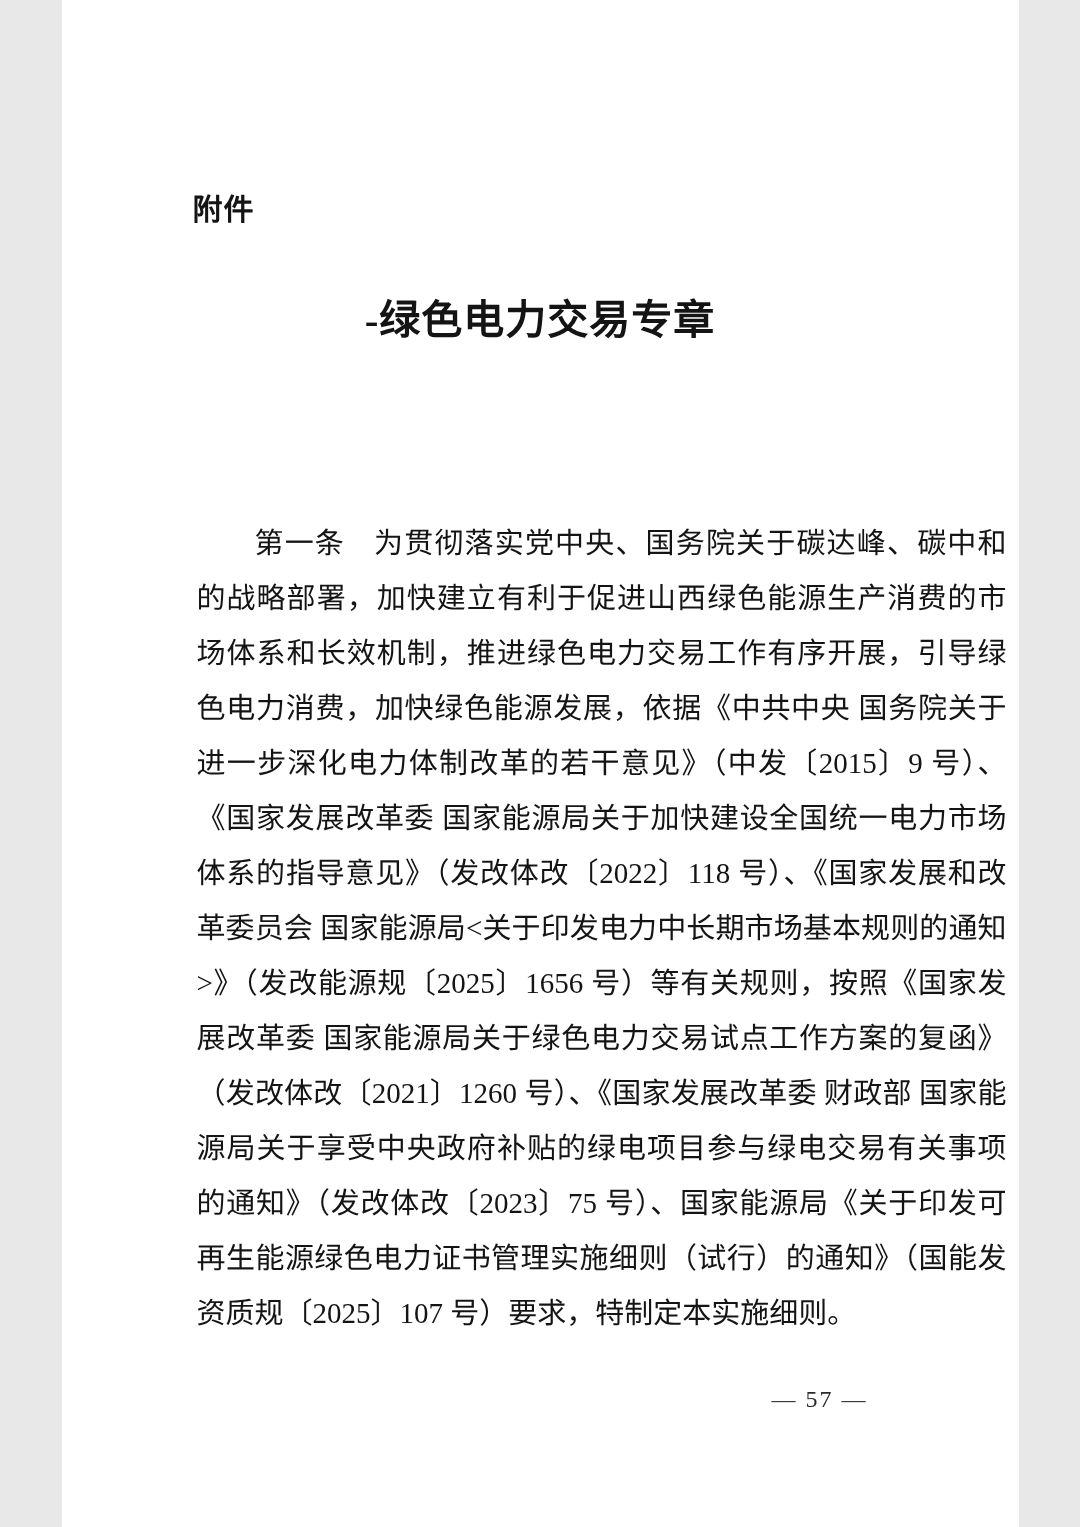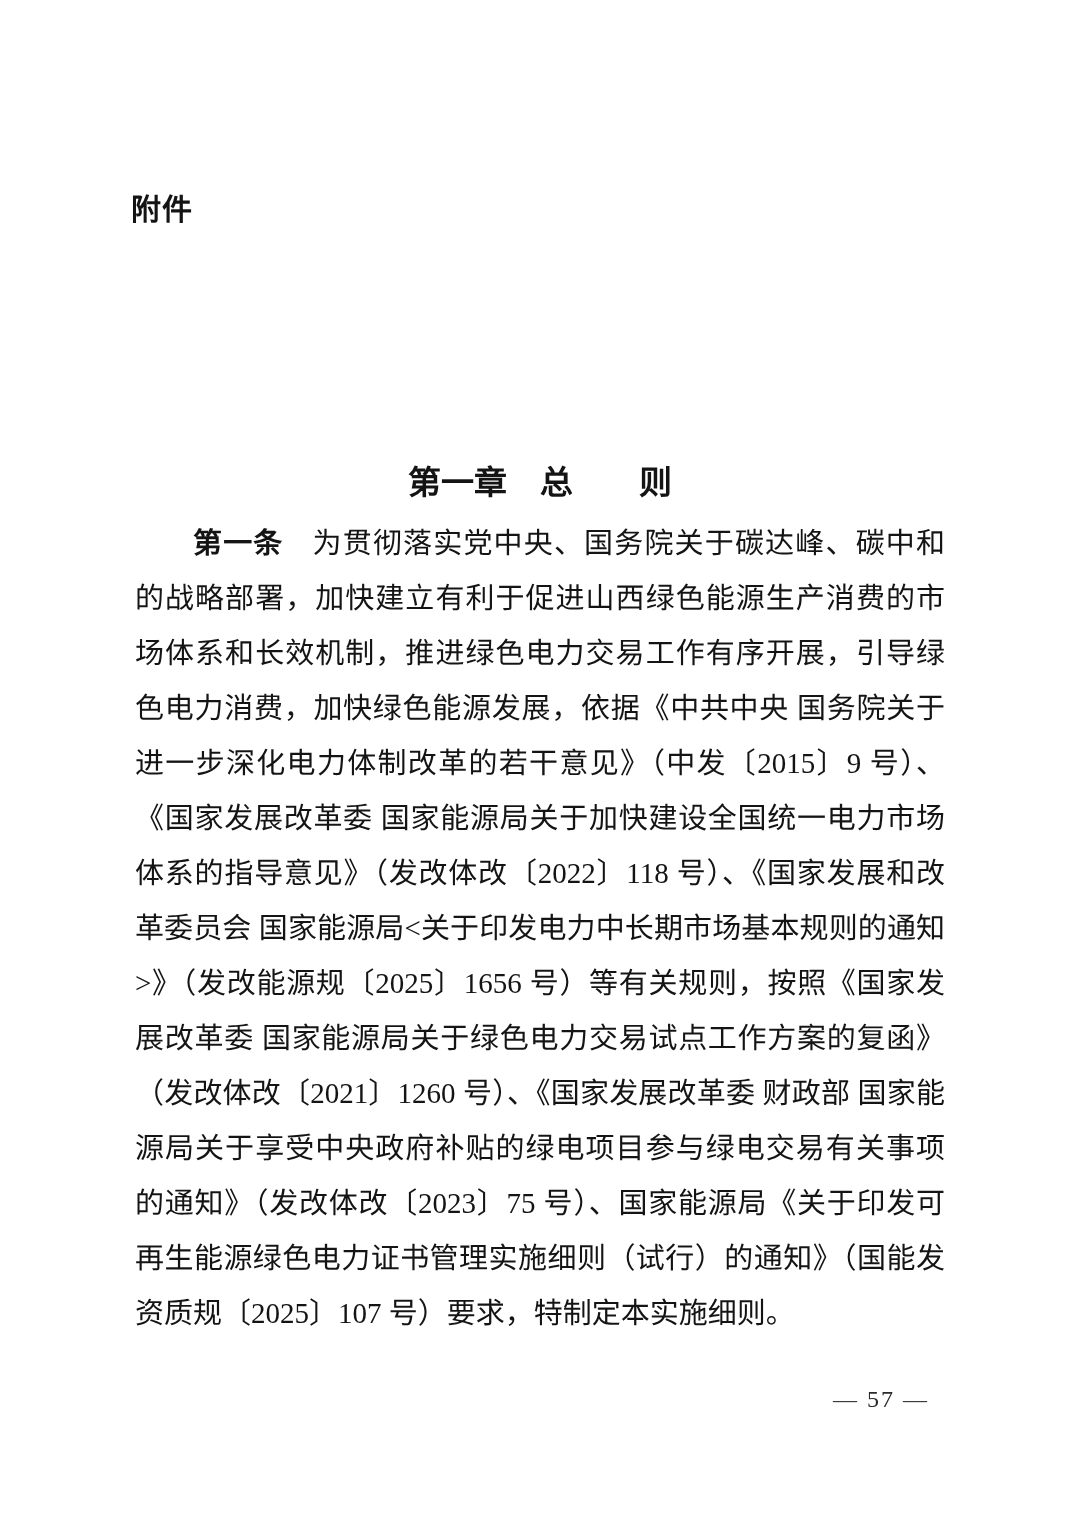--- a/index.html
+++ b/index.html
@@ -2,21 +2,21 @@
 <html lang="zh-CN"><head>
 <meta charset="utf-8">
 <style>
   html, body {
     margin: 0;
     padding: 0;
     background: #e8e8e8;
   }
   .page {
     position: relative;
-    width: 1080px;
+    width: 957px;
     height: 1527px;
     margin: 0 auto;
     background: #ffffff;
     color: #141414;
     font-family: "Liberation Serif", "DejaVu Serif", serif;
     overflow: hidden;
   }
   .attachment-label {
     position: absolute;
     left: 131px;
@@ -56,21 +56,21 @@
     font-size: 29px;
     line-height: 55px;
     text-align: justify;
     text-justify: inter-ideograph;
   }
   .article {
     margin: 0;
     text-indent: 2em;
   }
   .article-lead {
-    font-weight: bold;
+    font-weight: normal;
     margin-right: 1em;
   }
   .page-footer {
     position: absolute;
     right: 143px;
     top: 1383px;
     font-size: 24px;
     line-height: 32px;
     color: #2a2a2a;
     letter-spacing: 2px;
@@ -81,23 +81,23 @@
   }
 </style>
 </head>
 <body>
 
 <div class="page">
 
   <div class="attachment-label">附件</div>
 
   <div class="doc-title">
+    <div>-绿色电力交易专章</div>
   </div>
 
-  <div class="chapter-heading">第一章　总　　则</div>
 
   <div class="body-block">
     <p class="article">
       <span class="article-lead">第一条</span><span>为贯彻落实党中央、国务院关于碳达峰、碳中和的战略部署，加快建立有利于促进山西绿色能源生产消费的市场体系和长效机制，推进绿色电力交易工作有序开展，引导绿色电力消费，加快绿色能源发展，依据《中共中央 国务院关于进一步深化电力体制改革的若干意见》（中发〔2015〕9 号）、《国家发展改革委 国家能源局关于加快建设全国统一电力市场体系的指导意见》（发改体改〔2022〕118 号）、《国家发展和改革委员会 国家能源局&lt;关于印发电力中长期市场基本规则的通知&gt;》（发改能源规〔2025〕1656 号）等有关规则，按照《国家发展改革委 国家能源局关于绿色电力交易试点工作方案的复函》（发改体改〔2021〕1260 号）、《国家发展改革委 财政部 国家能源局关于享受中央政府补贴的绿电项目参与绿电交易有关事项的通知》（发改体改〔2023〕75 号）、国家能源局《关于印发可再生能源绿色电力证书管理实施细则（试行）的通知》（国能发资质规〔2025〕107 号）要求，特制定本实施细则。</span>
     </p>
   </div>
 
   <div class="page-footer">
     <span class="dash">—</span><span>57</span><span class="dash">—</span>
   </div>

